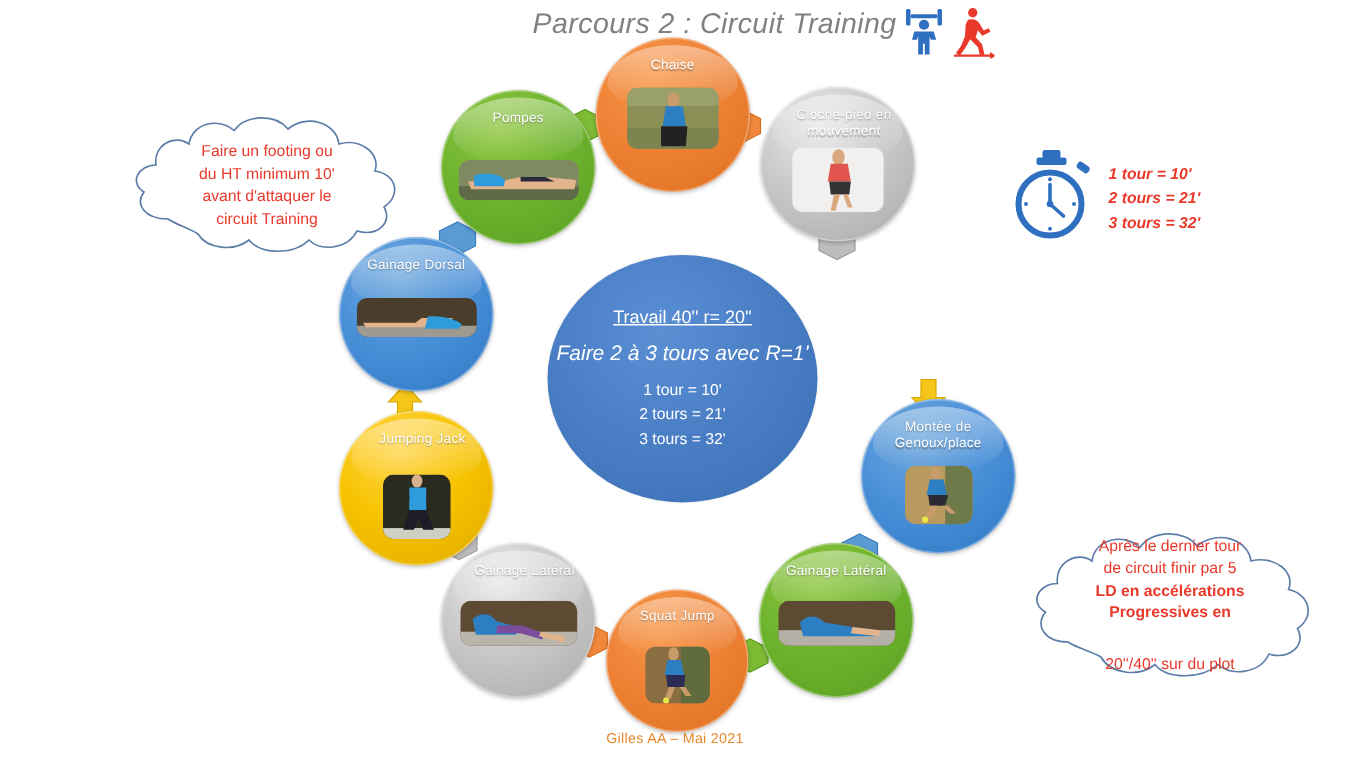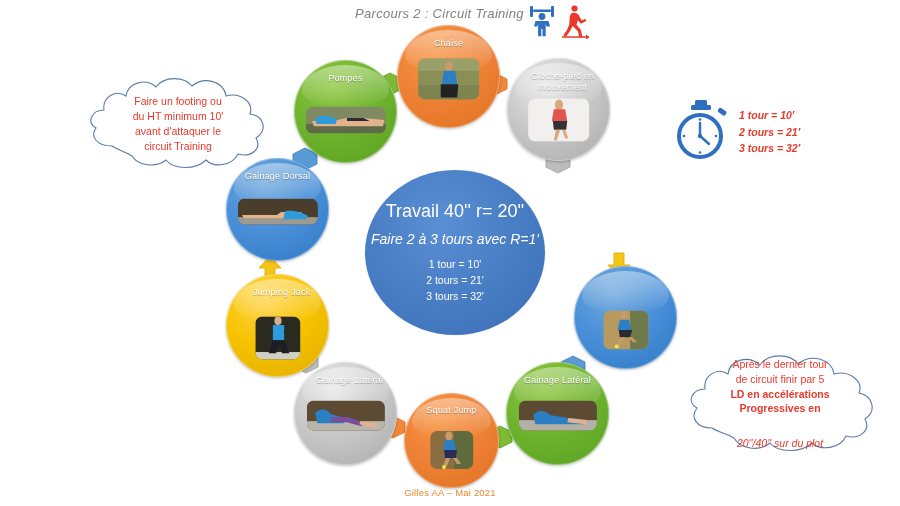--- a/index.html
+++ b/index.html
@@ -8,35 +8,35 @@
     background:#ffffff;
     font-family:"Liberation Sans", sans-serif;
     overflow:hidden;
     position:relative;
   }
   #stage{position:absolute;left:0;top:0;width:900px;height:506px;}
 
   
   .title-wrap{position:absolute;left:355px;top:3px;display:flex;align-items:flex-start;}
   .title-text{
-    font-style:italic;font-size:13px;color:#808080;letter-spacing:.3px;
+    font-style:italic;font-size:19px;color:#808080;letter-spacing:.3px;
     white-space:nowrap;padding-top:3px;
   }
   .title-icons{margin-left:3px;}
 
   
   .hub{
     position:absolute;left:365px;top:170px;width:180px;height:165px;
     border-radius:50%;
     background:radial-gradient(circle at 42% 32%, #5b8fd4 0%, #4a7fc6 45%, #3a6cb3 100%);
     box-shadow:0 0 2px rgba(0,0,0,.1);
     display:flex;flex-direction:column;align-items:center;justify-content:center;
     color:#ffffff;
   }
-  .hub-l1{font-size:18px;margin-bottom:9px;}
+  .hub-l1{font-size:12px;margin-bottom:9px;text-decoration:underline;}
   .hub-l2{font-size:14px;font-style:italic;margin-bottom:9px;}
   .hub-l3{font-size:10.5px;line-height:1.55;text-align:center;}
 
   
   .node{
     position:absolute;border-radius:50%;
     display:flex;flex-direction:column;align-items:center;
     box-sizing:border-box;
   }
   .node .nlabel{
@@ -75,21 +75,21 @@
 
   
   .cloud{position:absolute;}
   .cloud .ctext{
     position:absolute;left:0;top:0;width:100%;height:100%;
     display:flex;flex-direction:column;align-items:center;justify-content:center;
     color:#e8392b;font-size:10.5px;line-height:1.42;text-align:center;
     box-sizing:border-box;padding:0 13px;
   }
   .ctext .bi{font-weight:bold;}
-  .ctext .it{font-style:italic;margin-top:20px;}
+  .ctext .it{margin-top:20px;}
 
   
   .watch-wrap{position:absolute;left:672px;top:100px;display:flex;align-items:center;}
   .watch-lines{margin-left:9px;color:#e8392b;font-weight:bold;font-style:italic;
     font-size:10.5px;line-height:1.58;white-space:nowrap;}
 
   
   .logo{position:absolute;left:66px;top:358px;width:92px;height:84px;}
 
   
@@ -214,20 +214,21 @@
         <path d="M27 29 l-2 10 h3 l3 -10 z" fill="#d9a87c"></path>
         <path d="M33 29 l3 8 h3 l-3 -8 z" fill="#d9a87c"></path>
       </svg>
     </div>
     <div class="rim"></div>
   </div>
 
 
   <div class="node c-blue" style="left:574px;top:266px;width:103px;height:103px;">
     <div class="gloss"></div>
+    <div class="nlabel">Montée de Genoux/place</div>
     <div class="photo" style="top:62%;height:38%;width:44%;">
       <svg width="100%" height="100%" viewBox="0 0 44 38" preserveAspectRatio="none">
         <rect width="44" height="38" fill="#b89a5e"></rect>
         <rect x="26" width="18" height="38" fill="#6f7a4a"></rect>
         <ellipse cx="20" cy="5" rx="3.5" ry="4.5" fill="#c89b6a"></ellipse>
         <path d="M16 9 h9 l2 10 h-13 z" fill="#2d7fc4"></path>
         <path d="M15 19 h13 l-2 7 h-10 z" fill="#2b2b33"></path>
         <path d="M17 26 l-4 8 h4 l4 -8 z" fill="#c89b6a"></path>
         <path d="M24 26 l5 5 h4 l-5 -5 z" fill="#c89b6a"></path>
         <circle cx="13" cy="35" r="2" fill="#e8e84a"></circle>

